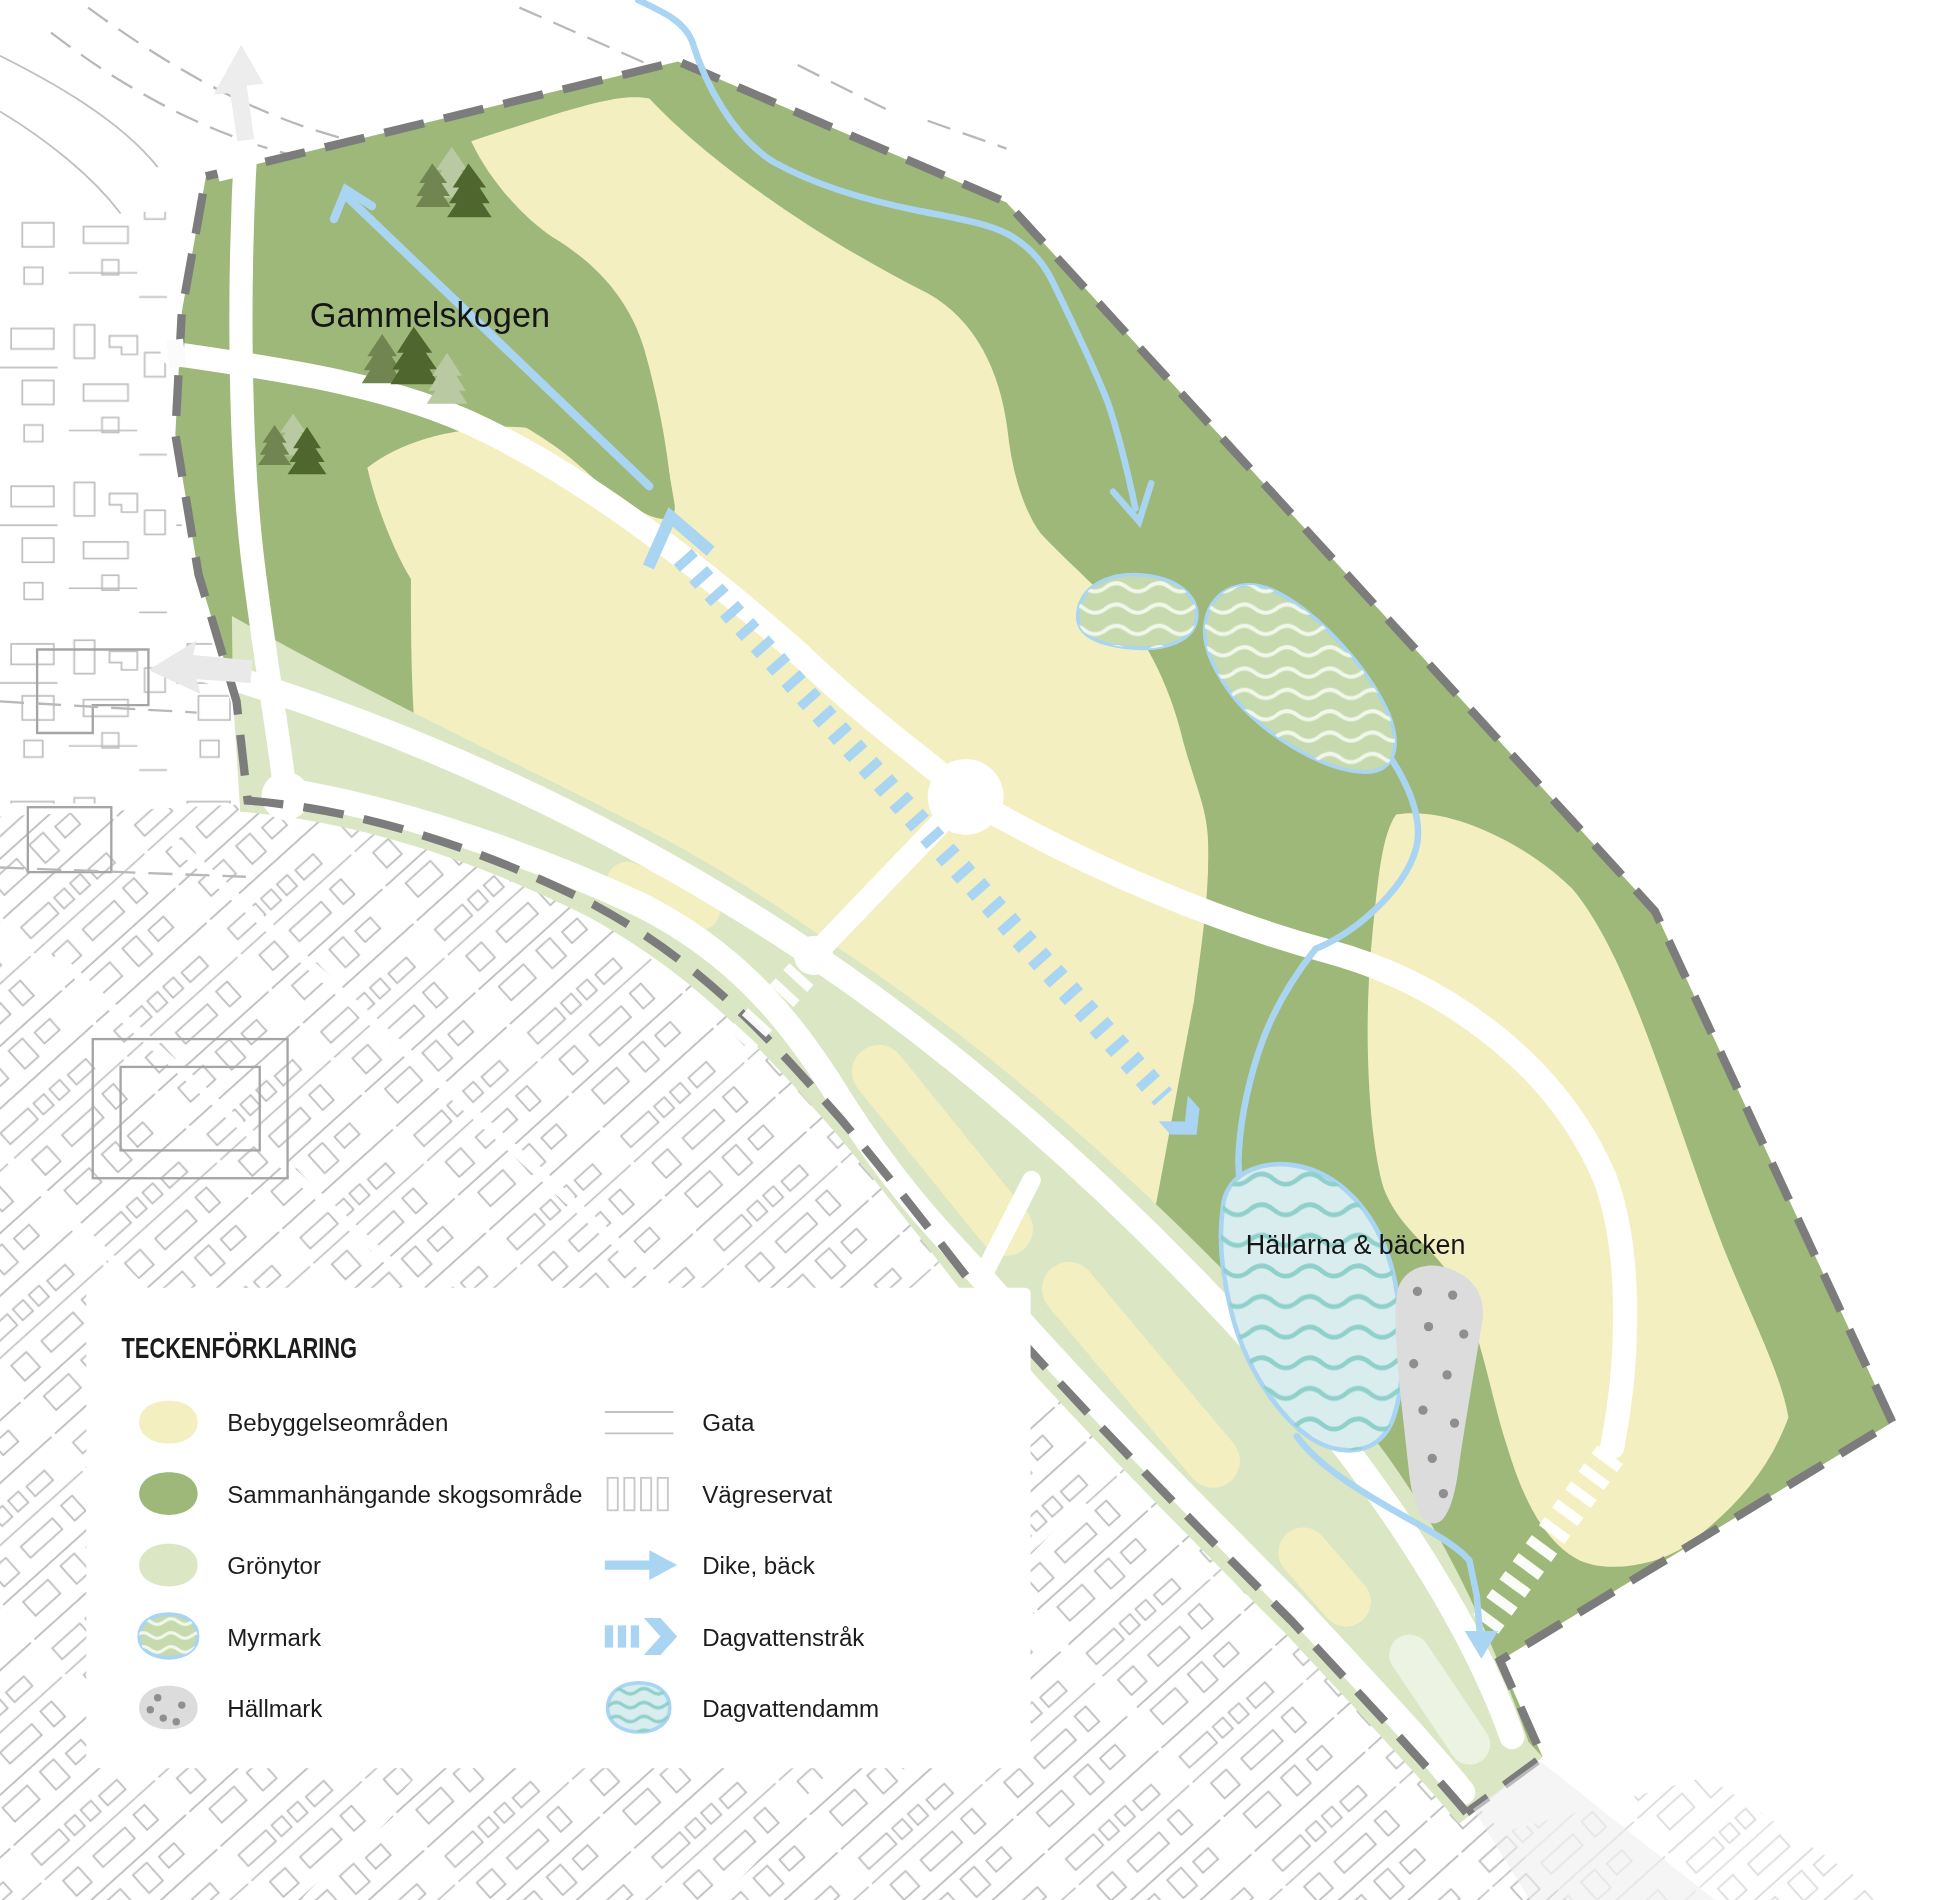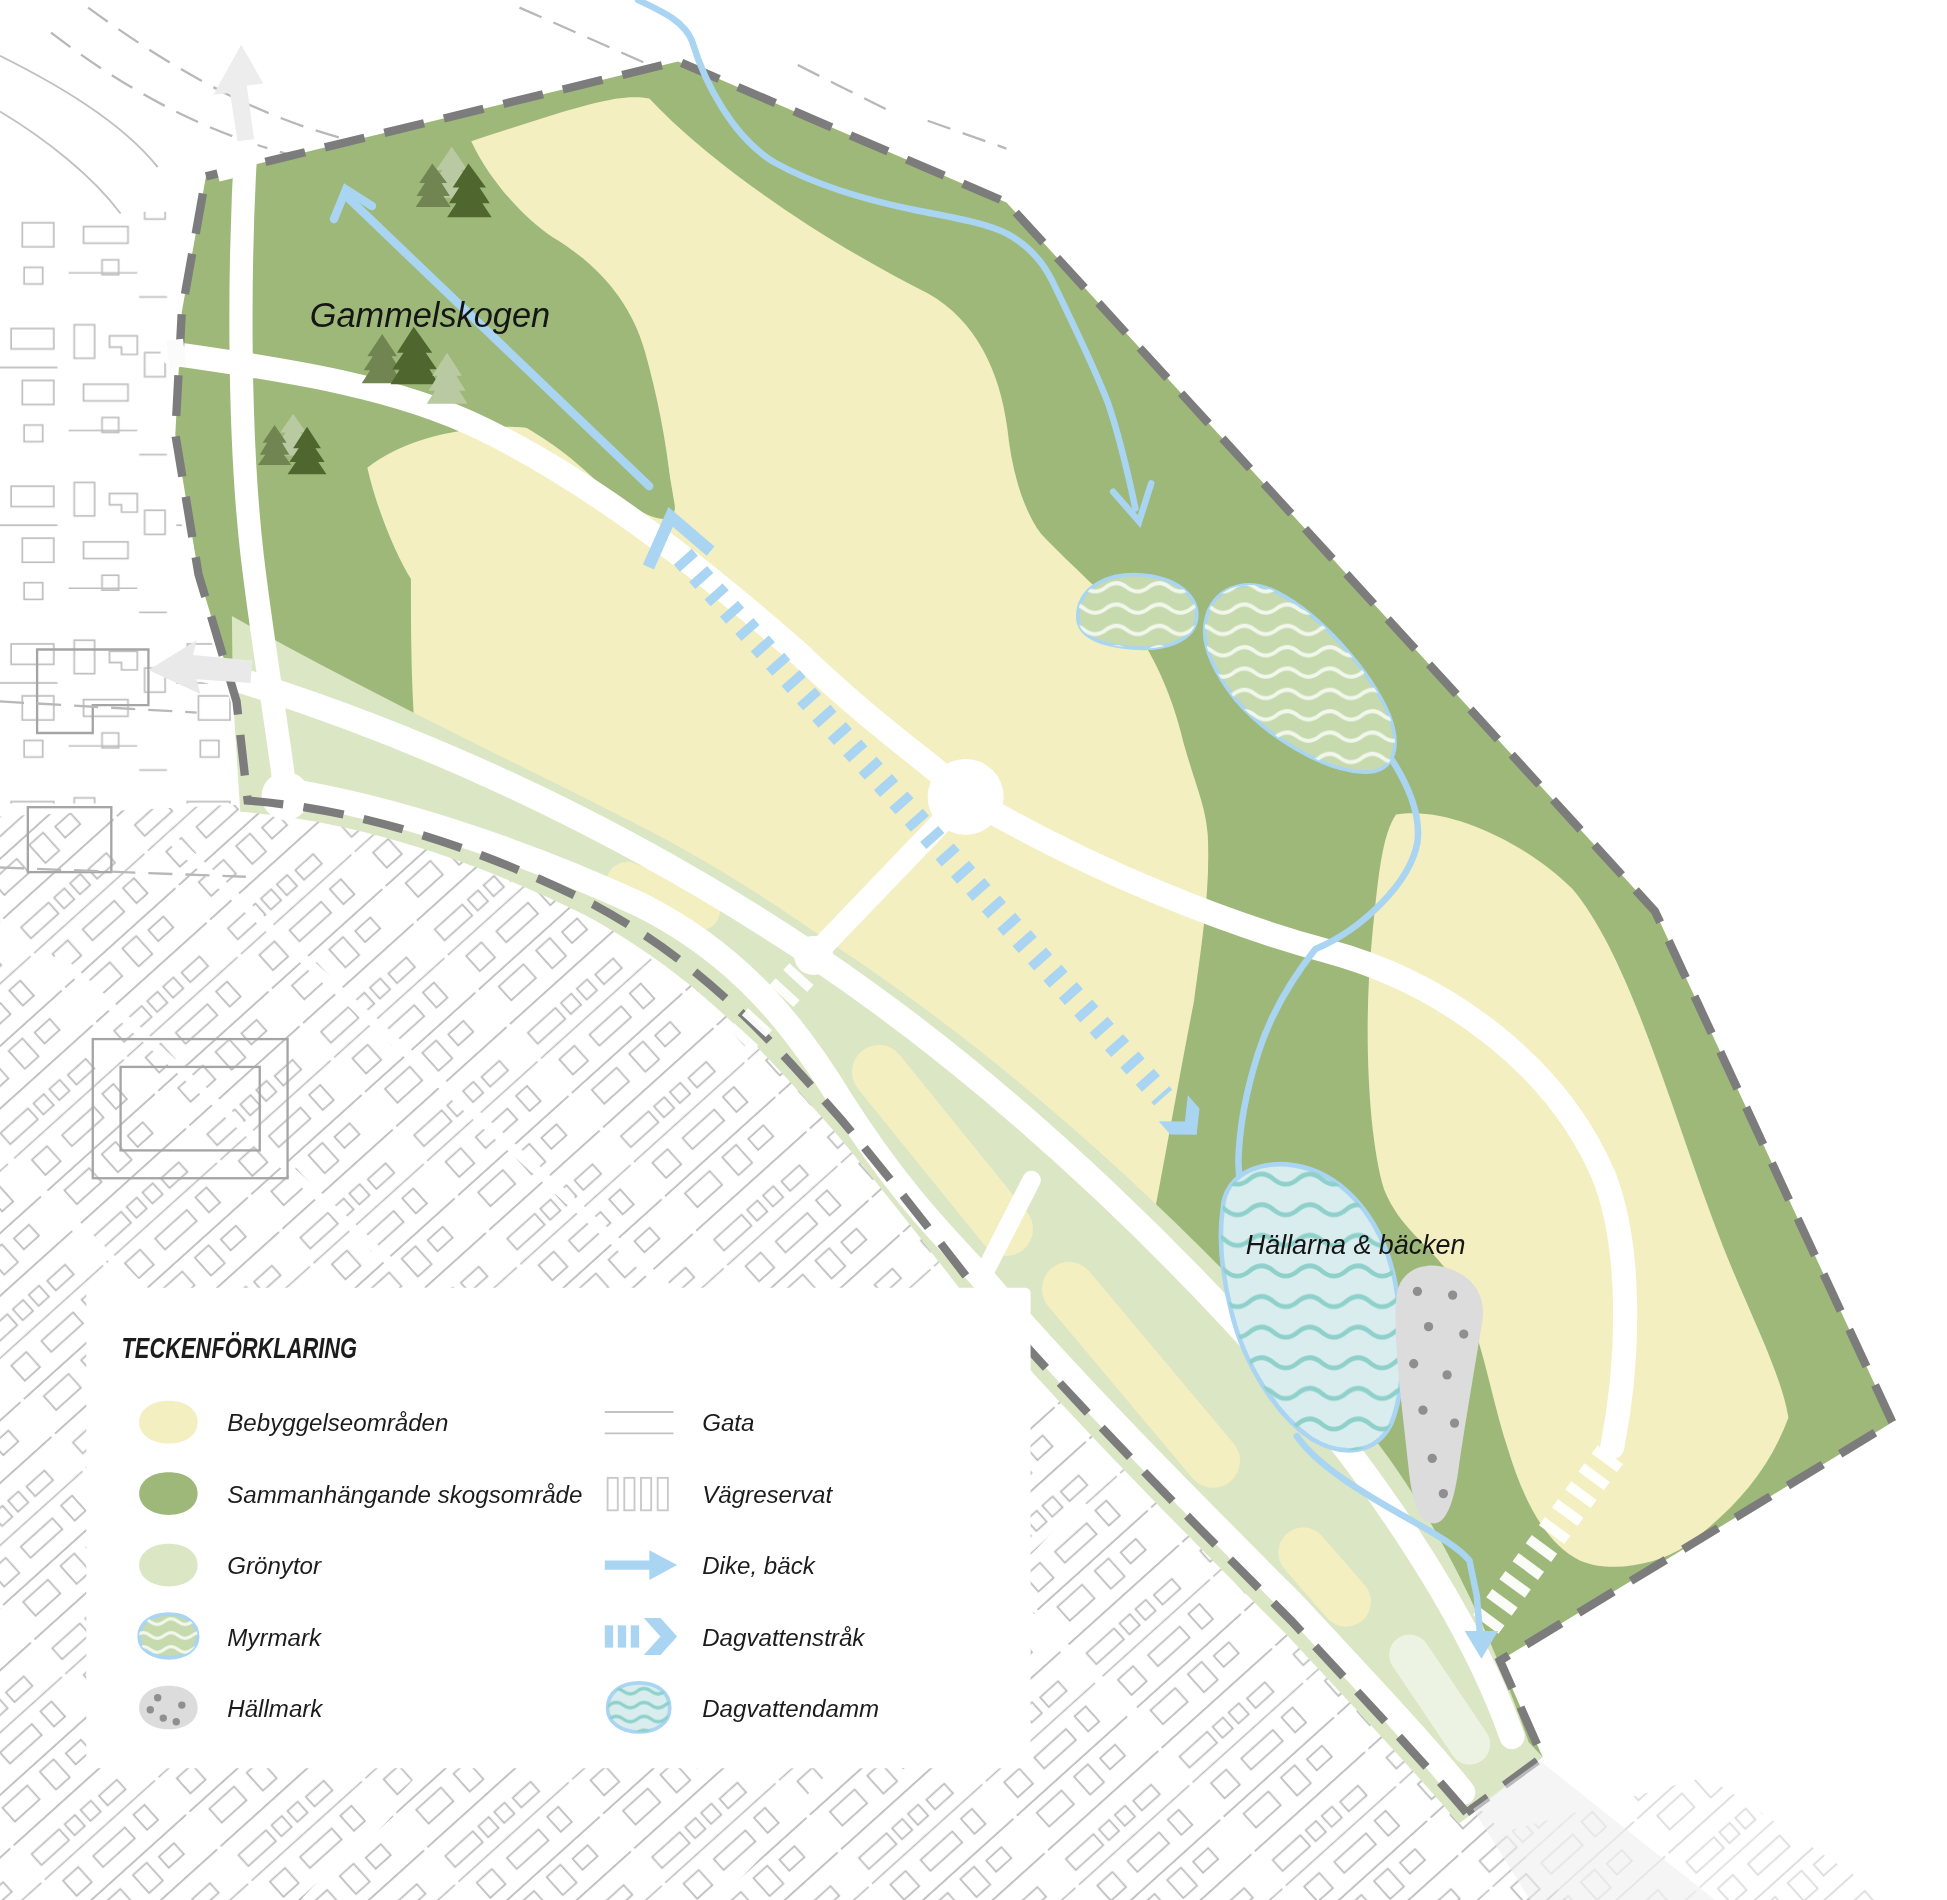--- a/index.html
+++ b/index.html
@@ -1,16 +1,16 @@
 <!DOCTYPE html>
 <html style="font-size:15px"><head>
 <meta charset="utf-8">
 <style>
   html,body{margin:0;padding:0;background:#ffffff;}
-  #map{width:1948px;height:1901px;position:relative;font-family:"Liberation Sans", sans-serif;font-style:italic;}
+  #map{width:1948px;height:1901px;position:relative;font-family:"Liberation Sans", sans-serif;}
   svg{display:block;}
 </style>
 </head>
 <body>
 <div id="map">
 <svg width="1948" height="1901" viewBox="0 0 2100 2049" xmlns="http://www.w3.org/2000/svg">
 <defs>
   <pattern id="bm1" width="190" height="170" patternUnits="userSpaceOnUse">
     <g fill="none" stroke="#adadad" stroke-width="1.8">
       <rect x="12" y="14" width="46" height="22"></rect>

